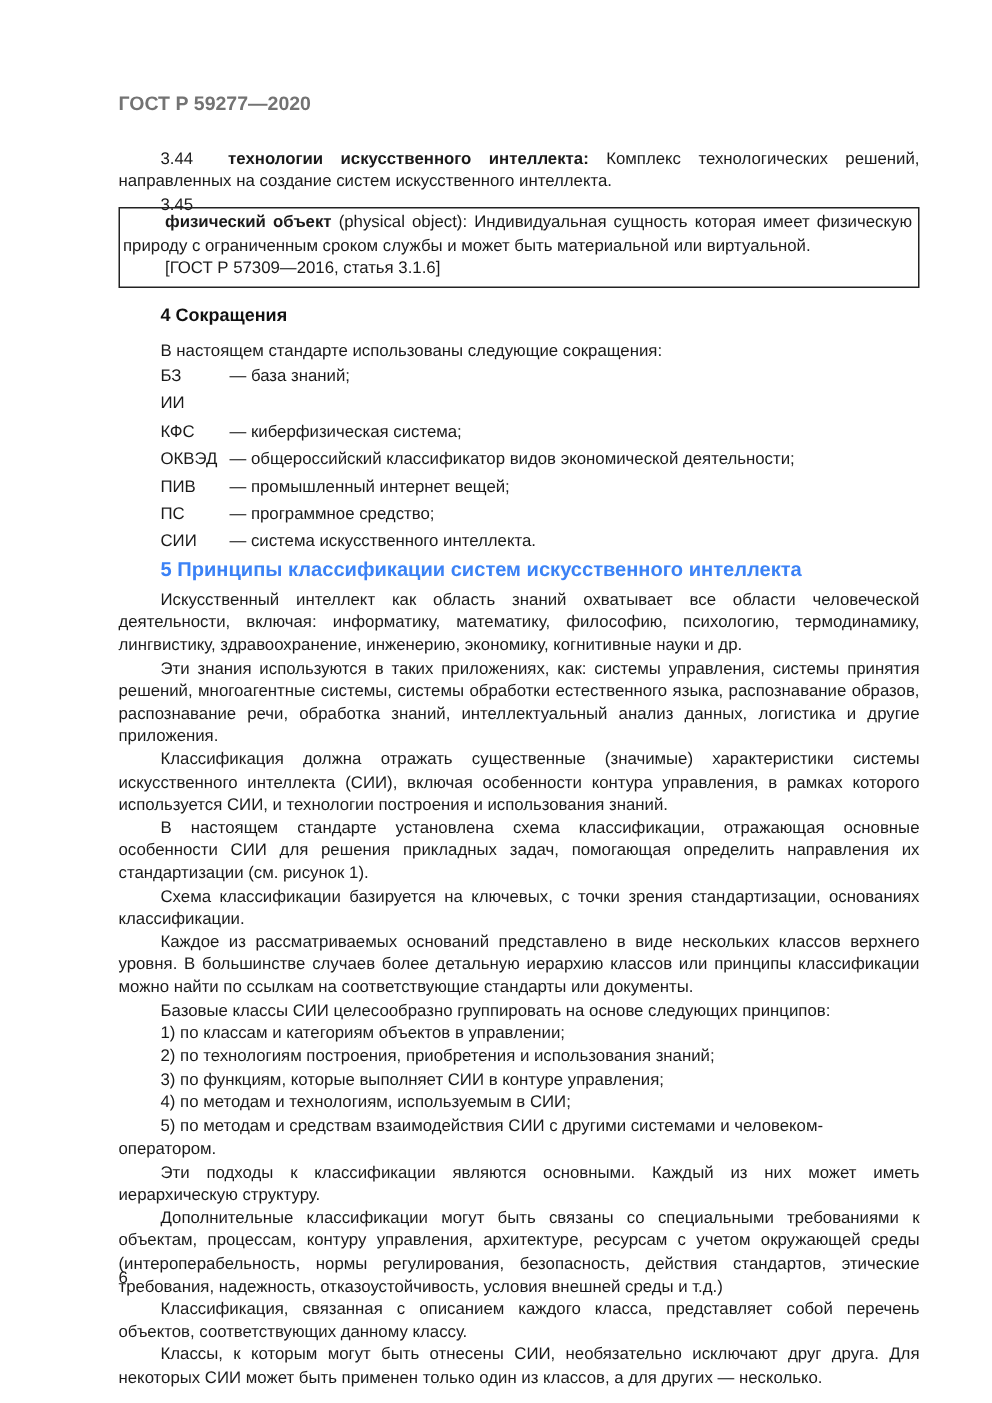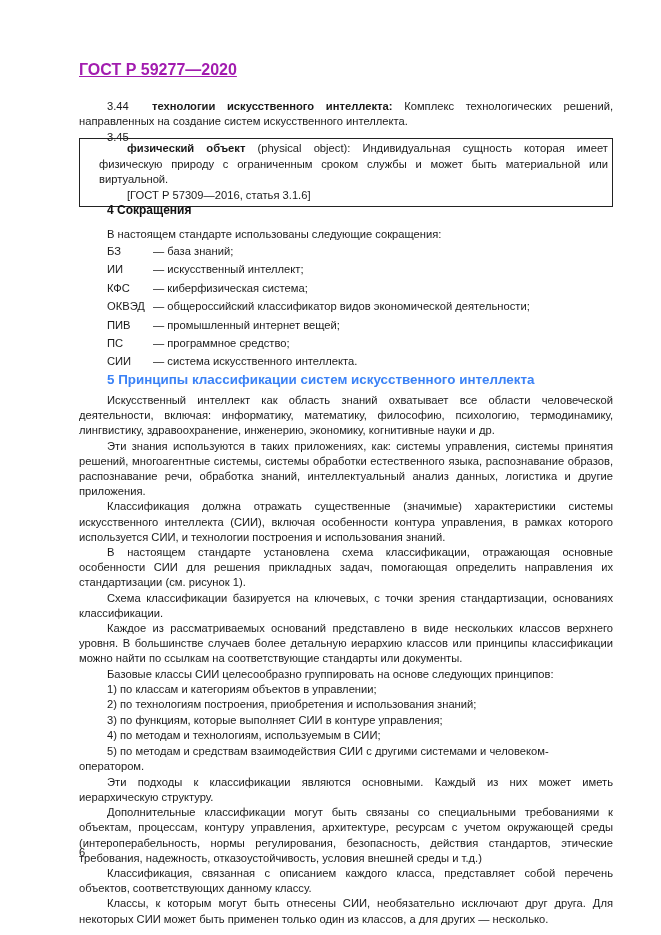--- a/index.html
+++ b/index.html
@@ -1,24 +1,24 @@
 <!DOCTYPE html>
 <html><head>
   <meta charset="utf-8">
   <style>
     html, body { margin: 0; padding: 0; background: #ffffff; }
     body { width: 661px; height: 935px; position: relative; overflow: hidden;
       font-family: "Liberation Sans", sans-serif; color: #1a1a1a; font-size: 11.2px; }
     .page { position: absolute; left: 79px; top: 0; width: 534px; }
-    .header { position: absolute; top: 61px; left: 0; font-weight: bold; font-size: 16px; color: #a21caf; text-decoration: underline; }
+    .header { position: absolute; top: 61px; left: 0; font-weight: bold; font-size: 13px; color: #737373; }
     .p { line-height: 15.2px; text-align: justify; margin: 0; text-align-last: left; }
     .ind { text-indent: 28px; }
     .def { position: absolute; top: 99px; left: 0; width: 534px; }
     .term { font-weight: bold; }
-    .box { position: absolute; top: 138px; left: 0; width: 534px; border: 1px solid #222; box-sizing: border-box; padding: 2px 4px 3px 19px; }
+    .box { position: absolute; top: 138px; left: 0; width: 534px; border: 1px solid #222; box-sizing: border-box; padding: 2px 4px 3px 2px; }
     .box .p { line-height: 15.5px; }
     .h4 { position: absolute; top: 203px; left: 28px; font-weight: bold; font-size: 12px; color: #111; }
     .abbr-intro { position: absolute; top: 227px; left: 28px; line-height: 15px; }
     .abbr-list { position: absolute; top: 244px; left: 28px; }
     .abbr-row { display: flex; height: 18.4px; line-height: 15px; }
     .abbr-code { width: 46px; }
     .h5 { position: absolute; top: 372px; left: 28px; font-weight: bold; font-size: 13.4px; color: #3b82f6; }
     .sec5 { position: absolute; top: 393px; left: 0; width: 534px; }
     .li { text-indent: 28px; line-height: 15.5px; margin: 0; }
     .pagenum { position: absolute; top: 846px; left: 0; font-size: 11.2px; }
@@ -41,21 +41,20 @@
 
   <div class="h4">4  Сокращения</div>
   <div class="abbr-intro">В настоящем стандарте использованы следующие сокращения:</div>
   <div class="abbr-list">
     <div class="abbr-row">
         <span class="abbr-code">БЗ</span>
         <span>— база знаний;</span>
       </div>
     <div class="abbr-row">
         <span class="abbr-code">ИИ</span>
-        <span>— искусственный интеллект;</span>
       </div>
     <div class="abbr-row">
         <span class="abbr-code">КФС</span>
         <span>— киберфизическая система;</span>
       </div>
     <div class="abbr-row">
         <span class="abbr-code">ОКВЭД</span>
         <span>— общероссийский классификатор видов экономической деятельности;</span>
       </div>
     <div class="abbr-row">

